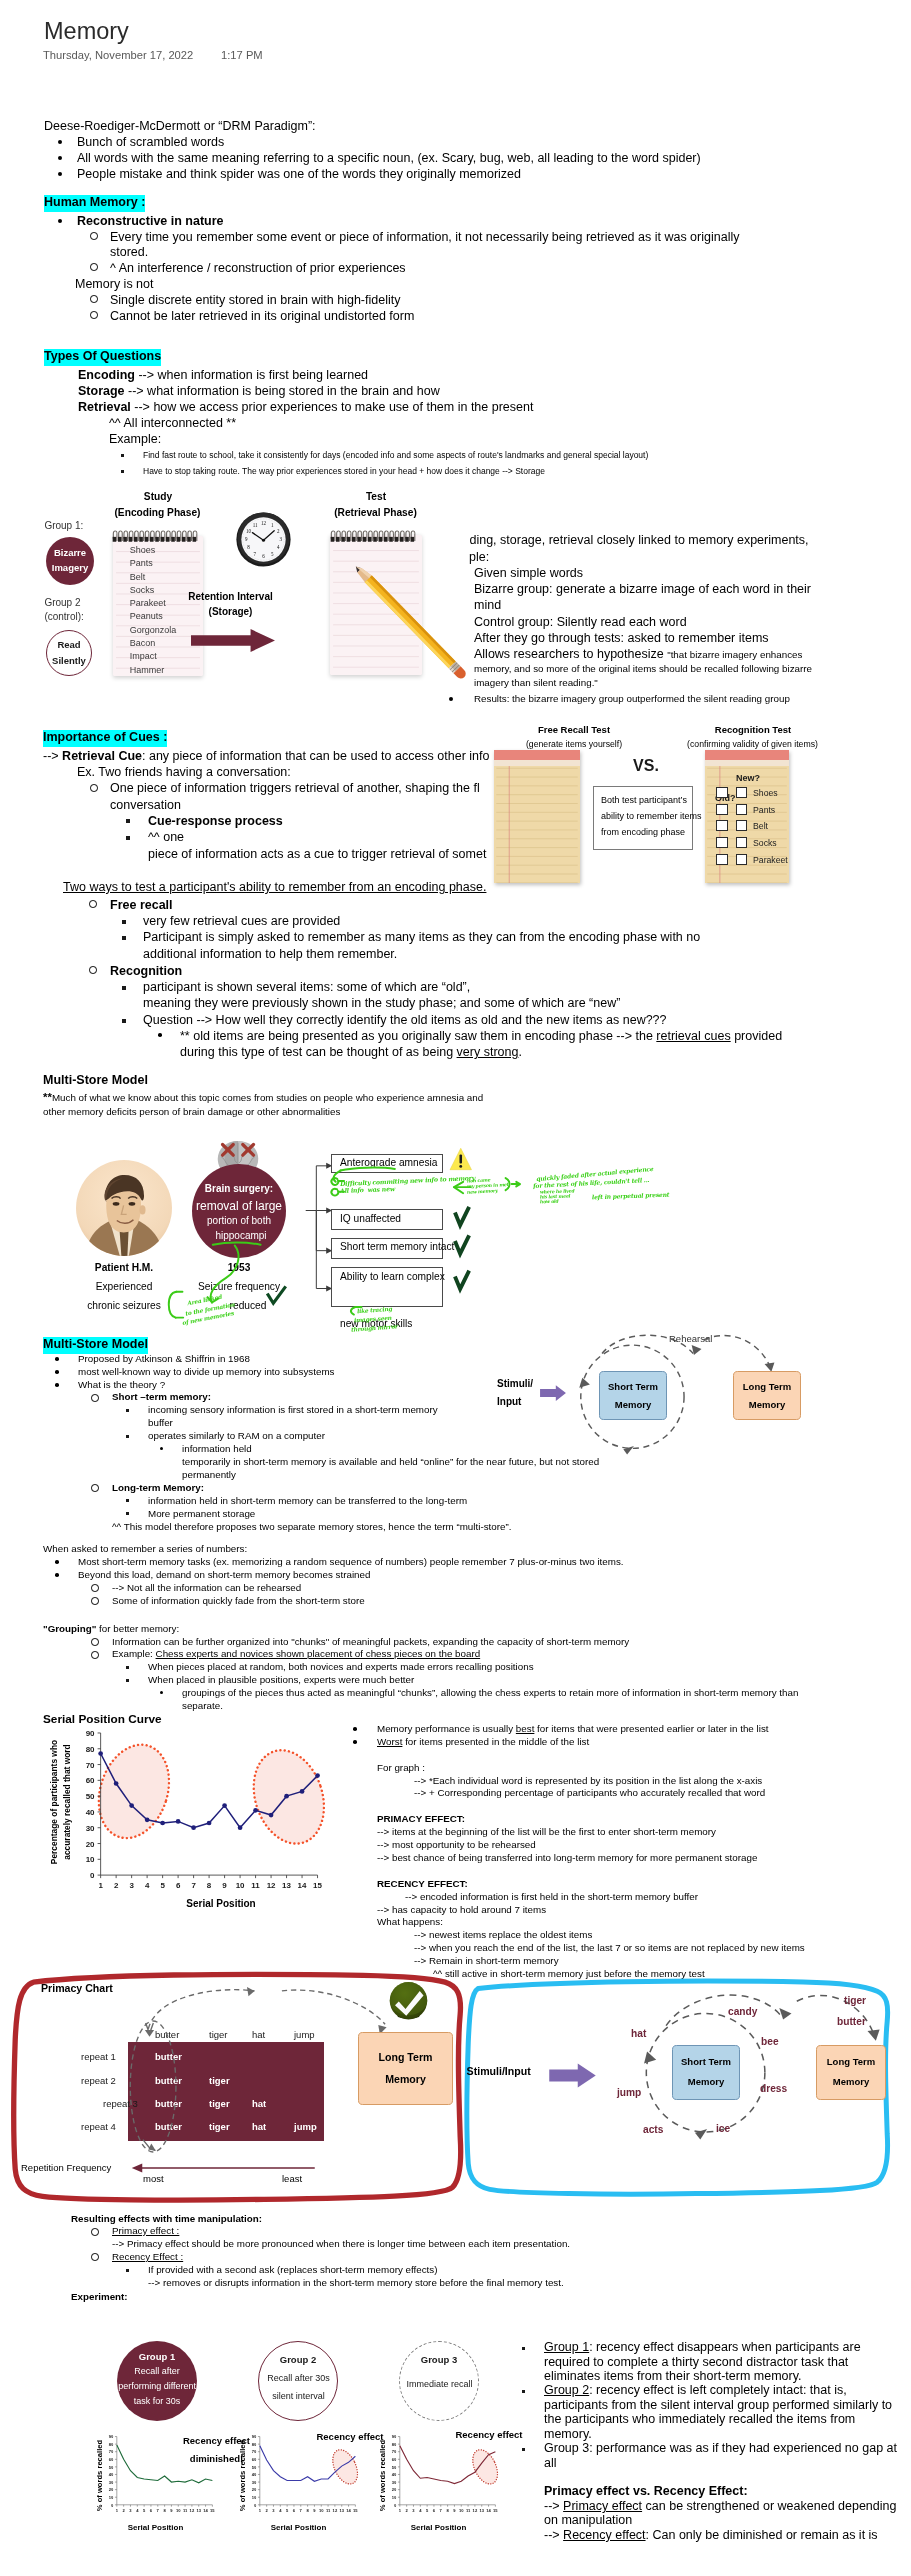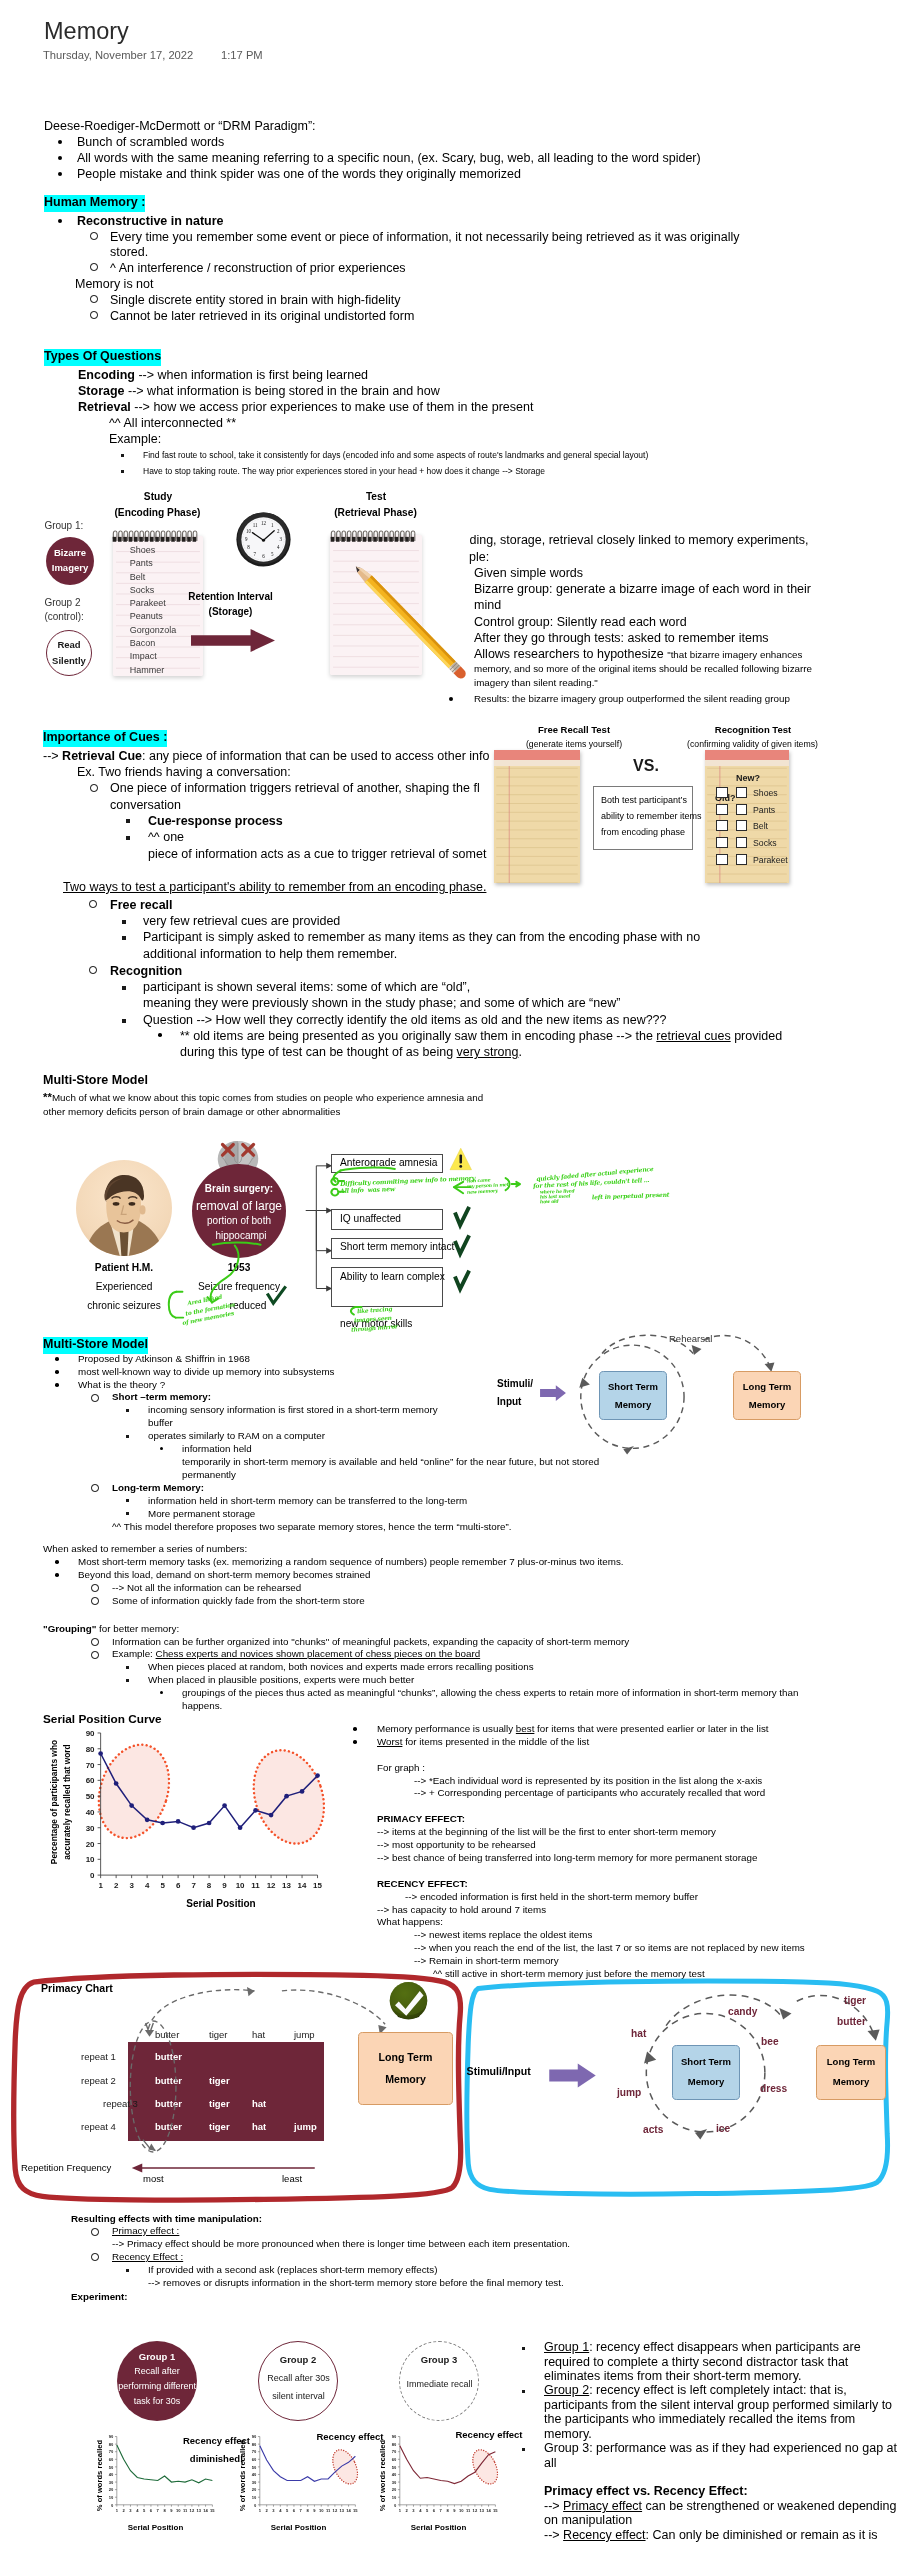--- a/index.html
+++ b/index.html
@@ -569,21 +569,21 @@
 <div class="abs" style="left:91px;top:1638px;width:7.6px;height:7.6px;border:1.2px solid #000;border-radius:50%;box-sizing:border-box;"></div>
 <div class="ln small" style="left:112px;top:1635px;">Information can be further organized into "chunks" of meaningful packets, expanding the capacity of short-term memory</div>
 <div class="abs" style="left:91px;top:1651px;width:7.6px;height:7.6px;border:1.2px solid #000;border-radius:50%;box-sizing:border-box;"></div>
 <div class="ln small" style="left:112px;top:1647px;"><span>Example: </span><span class="u">Chess experts and novices shown placement of chess pieces on the board</span></div>
 <div class="abs" style="left:126px;top:1666px;width:3.3px;height:3.3px;background:#1a1a1a;"></div>
 <div class="ln small" style="left:148px;top:1660px;">When pieces placed at random, both novices and experts made errors recalling positions</div>
 <div class="abs" style="left:126px;top:1679px;width:3.3px;height:3.3px;background:#1a1a1a;"></div>
 <div class="ln small" style="left:148px;top:1673px;">When placed in plausible positions, experts were much better</div>
 <div class="abs" style="left:160px;top:1691px;width:3.3px;height:3.3px;background:#000;border-radius:50%;"></div>
 <div class="ln small" style="left:182px;top:1686px;">groupings of the pieces thus acted as meaningful “chunks”, allowing the chess experts to retain more of information in short-term memory than</div>
-<div class="ln small" style="left:182px;top:1699px;">happens.</div>
+<div class="ln small" style="left:182px;top:1699px;">separate.</div>
 
 <div class="ln b" style="left:43px;top:1711px;font-size:11.8px;">Serial Position Curve</div>
 <div class="abs" style="left:38px;top:1723px;width:334px;height:190px;">
   <div class="abs b" style="left:-56px;top:74px;width:144px;text-align:center;font-size:8.4px;transform:rotate(-90deg);">Percentage of participants who</div>
   <div class="abs b" style="left:-43px;top:74px;width:144px;text-align:center;font-size:8.4px;transform:rotate(-90deg);">accurately recalled that word</div>
   <div class="abs b" style="left:69px;top:175px;width:228px;text-align:center;font-size:10px;">Serial Position</div>
   <svg class="abs" id="spc-svg" width="304" height="175" style="left:14.4px;top:0px;" viewBox="0 0 400 230">
       <ellipse cx="107.77142857142857" cy="89.87777777777778" rx="44" ry="63" fill="#FCE7E3" stroke="#F4522A" stroke-width="3.2" stroke-dasharray="0.1 5.6" stroke-linecap="round" transform="rotate(18 107.77142857142857 89.87777777777778)"></ellipse>
       <ellipse cx="311.62857142857143" cy="97.14999999999999" rx="44" ry="63" fill="#FCE7E3" stroke="#F4522A" stroke-width="3.2" stroke-dasharray="0.1 5.6" stroke-linecap="round" transform="rotate(-18 311.62857142857143 97.14999999999999)"></ellipse>
       <path d="M64 13 V200 H349.4" stroke="#3a3a3a" stroke-width="1.1" fill="none"></path>

